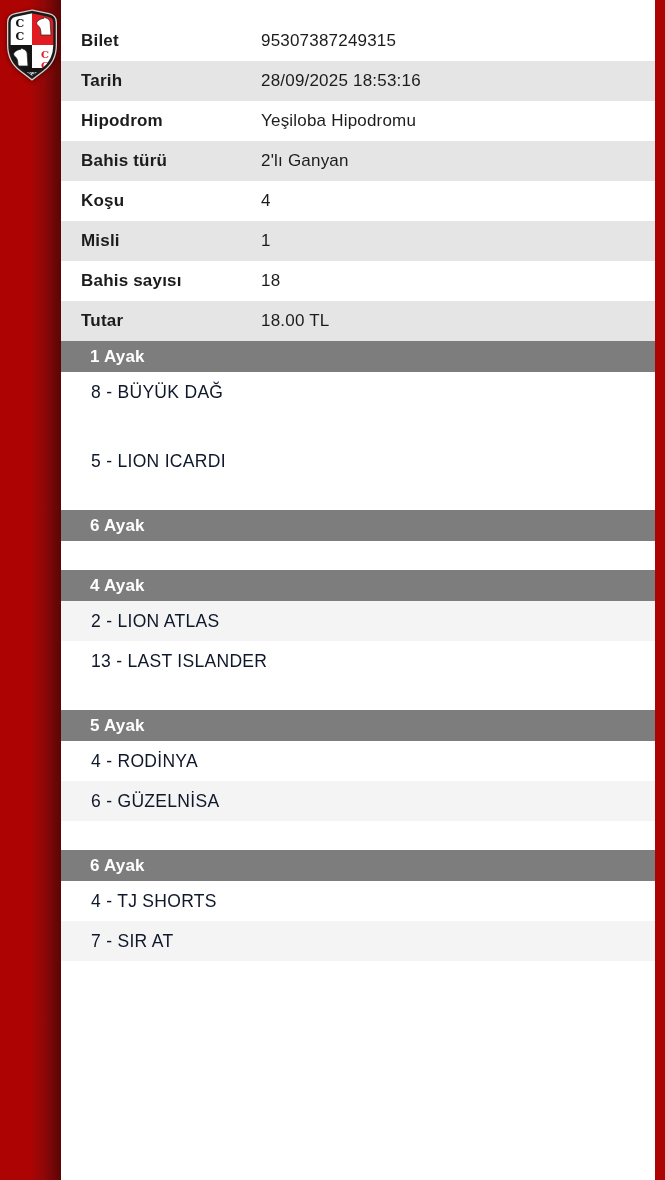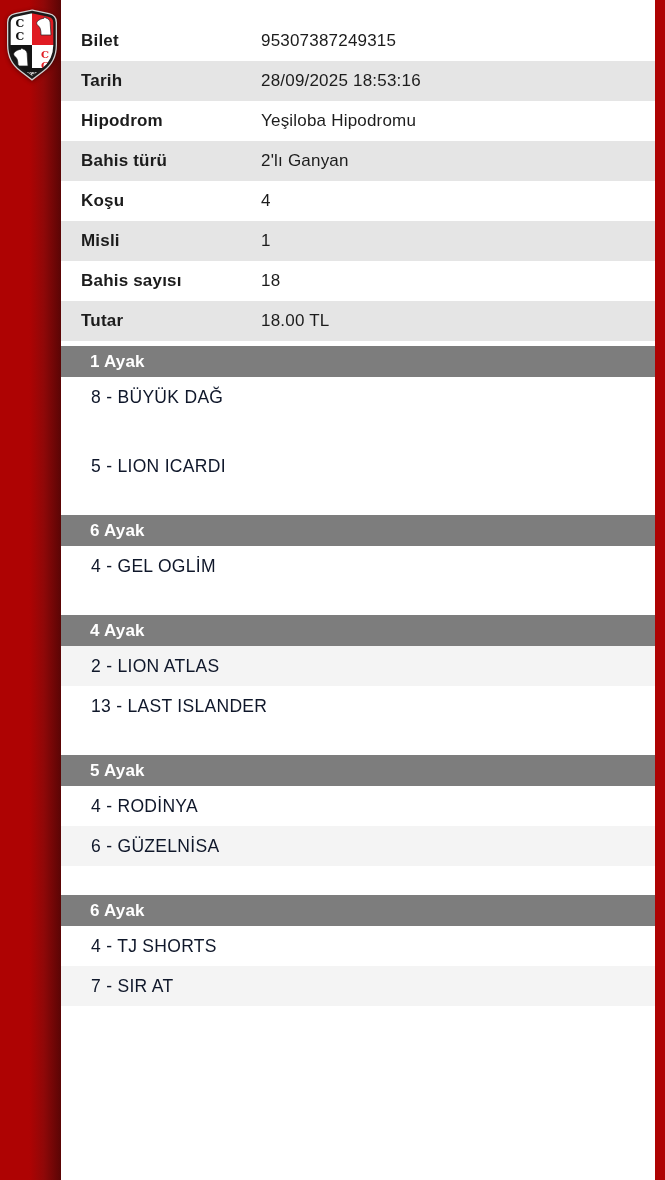--- a/index.html
+++ b/index.html
@@ -23,21 +23,21 @@
     position:absolute;left:61px;top:8px;width:594px;height:100%;
     background:#ffffff;box-sizing:border-box;padding-top:13px;z-index:1;
   }
   .info-row{
     height:40px;display:flex;align-items:center;
     padding-left:20px;font-size:17px;color:#1c1c1c;background:#ffffff;
   }
   .info-row.alt{background:var(--row-gray,#e5e5e5);}
   .info-row .lbl{width:180px;font-weight:bold;letter-spacing:.2px;}
   .info-row .val{letter-spacing:.2px;}
-  .legs{margin-top:5px;}
+  .legs{}
   .leg{margin-bottom:29px;}
   .leg:last-child{margin-bottom:0;}
   .leg-header{
     height:31px;background:var(--header-gray,#7d7d7d);color:#ffffff;
     font-weight:bold;font-size:17px;display:flex;align-items:center;
     padding-left:29px;letter-spacing:.2px;
   }
   .horse-row{
     height:40px;display:flex;align-items:center;padding-left:30px;
     font-size:17.5px;color:#0f172a;background:#ffffff;letter-spacing:.3px;
@@ -124,23 +124,20 @@
             <div class="horse-row">8 - BÜYÜK DAĞ</div>
           </div>
   </section>
         <section class="leg">
     <div class="horses">
             <div class="horse-row">5 - LION ICARDI</div>
           </div>
   </section>
         <section class="leg">
     <div class="leg-header">6 Ayak</div>
-    <div class="horses">
-            <div class="horse-row">4 - GEL OGLİM</div>
-          </div>
   </section>
         <section class="leg">
     <div class="leg-header">4 Ayak</div>
     <div class="horses">
             <div class="horse-row alt">2 - LION ATLAS</div>
             <div class="horse-row">13 - LAST ISLANDER</div>
           </div>
   </section>
         <section class="leg">
     <div class="leg-header">5 Ayak</div>

